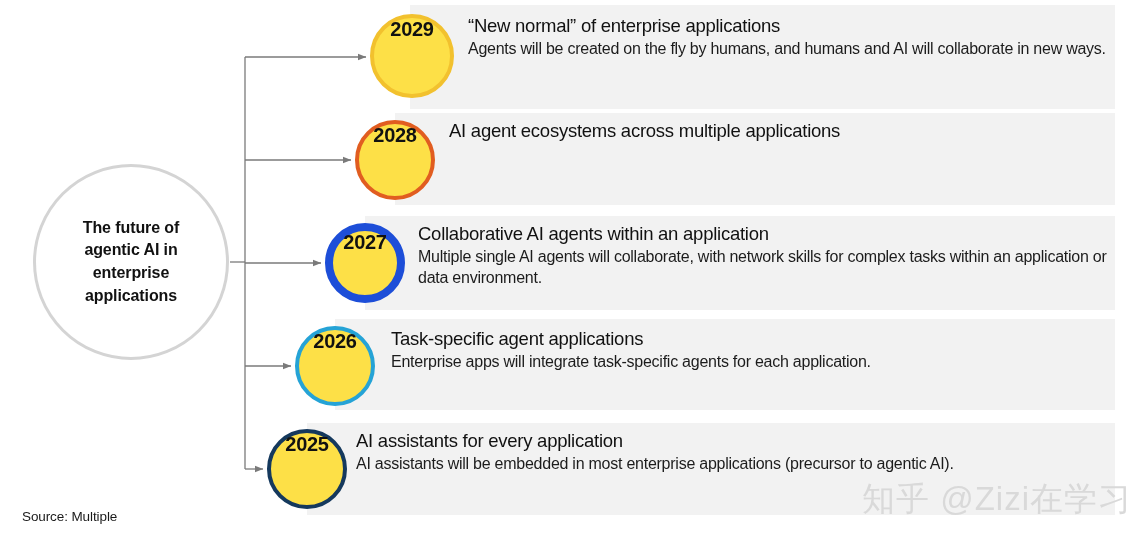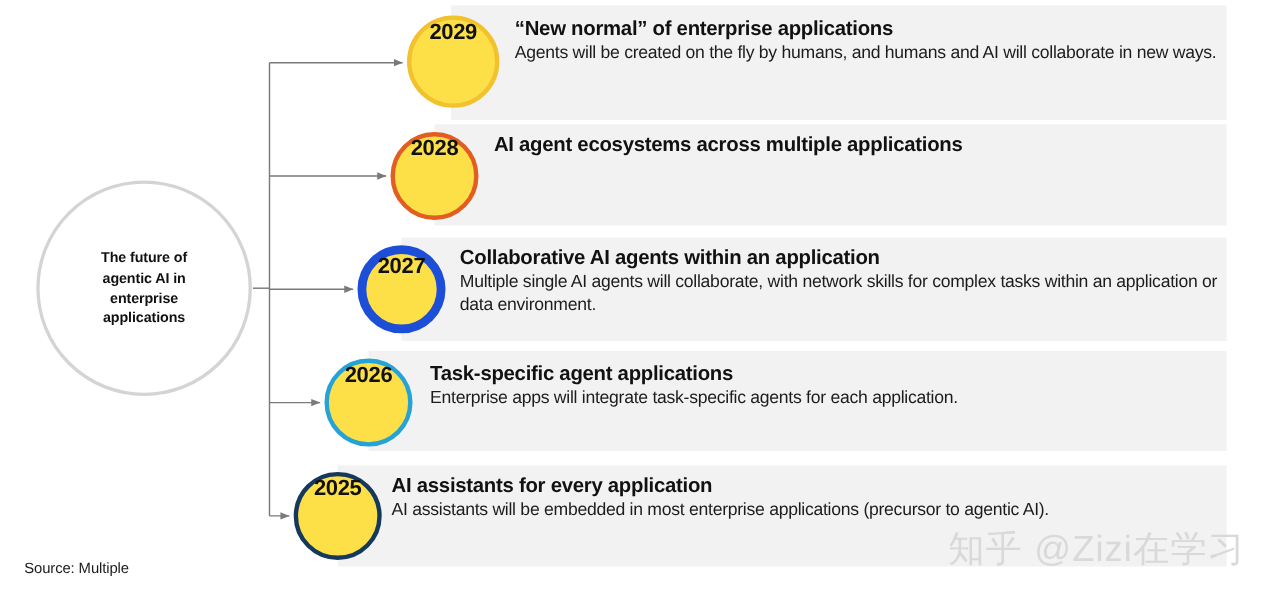--- a/index.html
+++ b/index.html
@@ -27,21 +27,21 @@
     border: 3px solid #d4d4d4;
     background: #ffffff;
     display: flex;
     align-items: center;
     justify-content: center;
     box-sizing: border-box;
   }
   #hub .hub-text {
     text-align: center;
     font-weight: bold;
-    font-size: 13px;
+    font-size: 16px;
     line-height: 1.42;
     color: #111111;
     letter-spacing: -0.1px;
     white-space: pre-line;
   }
 
   
   #connectors {
     position: absolute;
     left: 0;
@@ -74,21 +74,21 @@
     font-weight: bold;
     font-size: 20px;
     color: #111111;
     letter-spacing: -0.3px;
   }
   .textblock {
     position: absolute;
     z-index: 2;
   }
   .headline {
-    font-weight: bold;
+    font-weight: normal;
     font-size: 18.5px;
     line-height: 1.26;
     color: #111111;
     letter-spacing: -0.25px;
     margin: 0 0 2px 0;
   }
   .body {
     font-size: 16px;
     line-height: 1.30;
     color: #1c1c1c;

